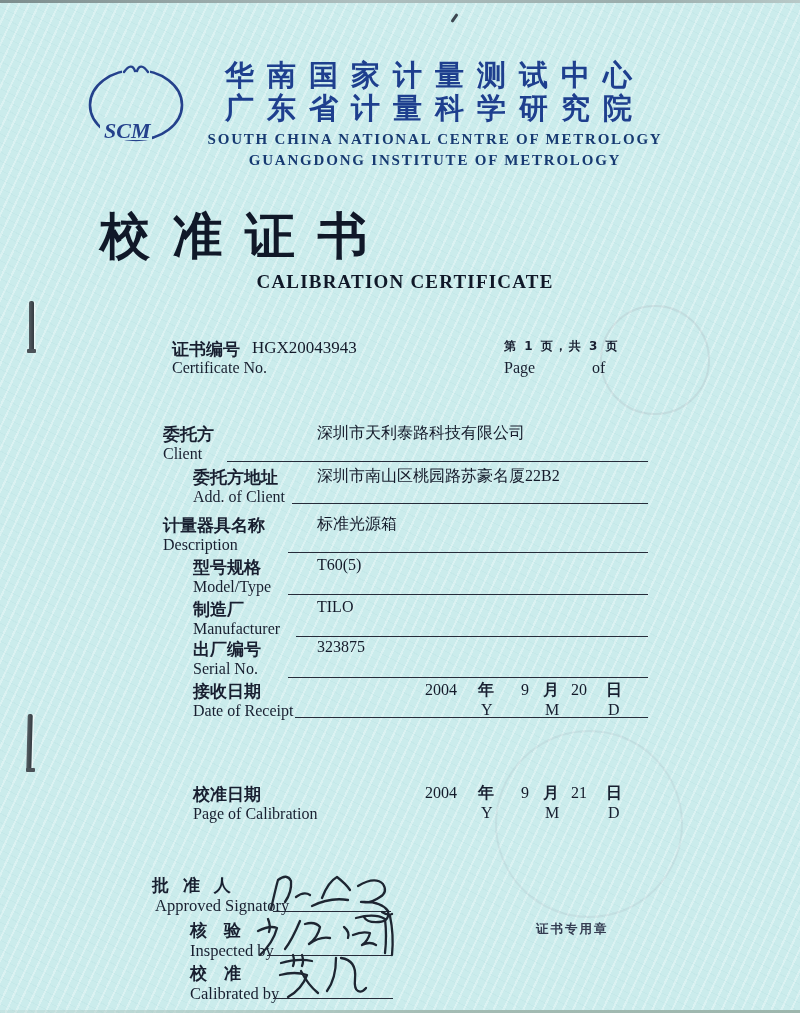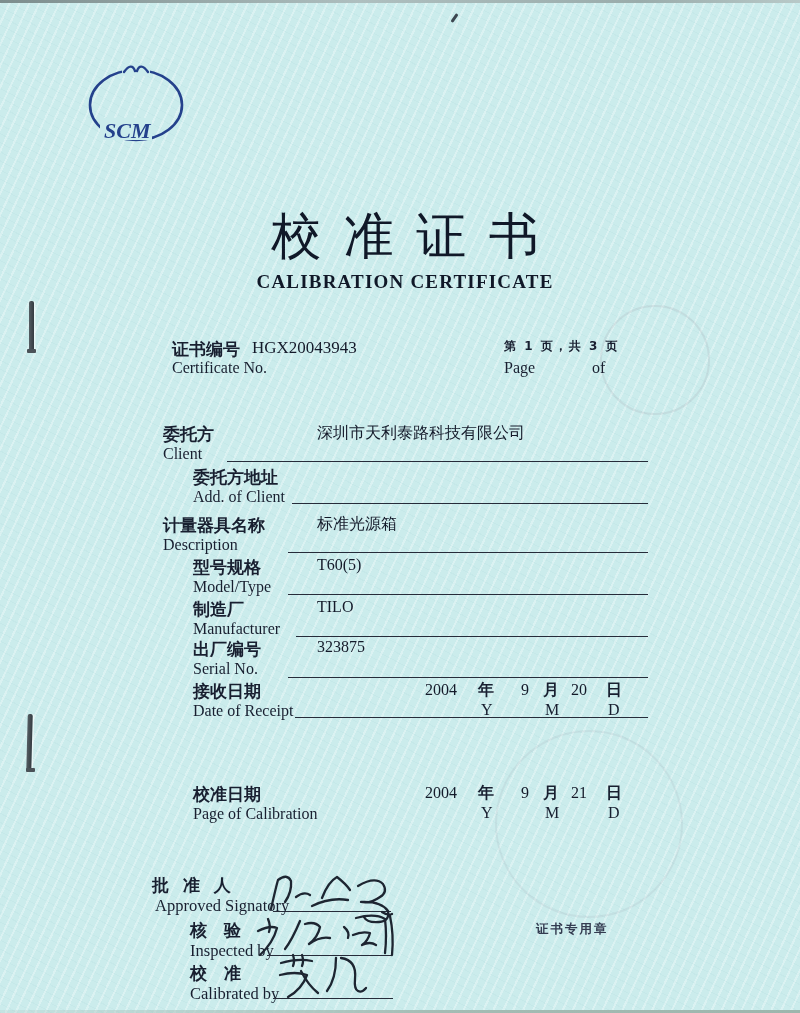--- a/index.html
+++ b/index.html
@@ -17,21 +17,21 @@
   .abs{position:absolute;}
   .cn{font-family:"DejaVu Sans", sans-serif;font-weight:bold;color:#181f30;}
   .en{font-family:"Liberation Serif", serif;color:#181f30;}
   .val{font-family:"Liberation Serif", serif;color:#141a2a;}
   .ul{border-bottom:1.5px solid #262c3a;height:0;}
   
   .org-cn{font-family:"DejaVu Sans", sans-serif;font-weight:bold;color:#1e3f8e;font-size:29px;letter-spacing:13px;line-height:33px;}
   .org-en{font-family:"Liberation Serif", serif;font-weight:bold;color:#173a72;font-size:15px;letter-spacing:1.8px;line-height:21px;}
   .hdr-block{left:150px;top:59px;width:570px;text-align:center;}
   
-  .title-cn{left:100px;top:203px;width:610px;text-align:center;font-family:"Liberation Serif", serif;font-weight:400;font-size:50px;color:#101828;word-spacing:10px;}
+  .title-cn{left:100px;top:203px;width:610px;text-align:left;font-family:"Liberation Serif", serif;font-weight:700;font-size:50px;color:#101828;word-spacing:10px;}
   .title-en{left:100px;top:271px;width:610px;text-align:center;font-family:"Liberation Serif", serif;font-weight:bold;font-size:19px;color:#101828;letter-spacing:1.2px;}
   .lbl-cn{font-size:17px;}
   .lbl-en{font-size:16px;text-align:right;}
   .small-date{font-size:16px;}
   .edge-top{left:0;top:0;width:800px;height:3px;background:linear-gradient(to right,#7c8d8d,#aebfbf 45%,#9aacab 80%,#b8c9c8);}
   .edge-bottom{left:0;bottom:0;width:800px;height:3px;background:linear-gradient(to right,rgba(168,191,185,.2),#a4bcb4 55%,#9db6ad);}
   .staple{background:linear-gradient(to right,#555d63,#343b41);border-radius:2px;box-shadow:1.5px 0 0 rgba(255,255,255,.55);}
   .seal-circle{border-radius:50%;}
   .seal-note{font-family:"DejaVu Sans", sans-serif;font-weight:bold;font-size:12.5px;color:#333b50;letter-spacing:2px;}
   svg{display:block;}
@@ -56,37 +56,44 @@
   <div class="abs" style="left:84px;top:62px;">
     <svg width="104" height="86" viewBox="0 0 104 86">
       <ellipse cx="52" cy="43" rx="46" ry="35" fill="none" stroke="#24418c" stroke-width="2.6"></ellipse>
       <rect x="38" y="2" width="28" height="12" fill="#cbecec"></rect>
       <path d="M40,10 C45,3 49,3 51,9 M64,10 C59,3 55,3 53,9" fill="none" stroke="#24418c" stroke-width="2.4" stroke-linecap="round"></path>
       <rect x="16" y="56" width="52" height="22" fill="#cbecec"></rect>
       <text x="20" y="76" font-family="Liberation Serif, serif" font-style="italic" font-weight="bold" font-size="22" fill="#24418c">SCM</text>
     </svg>
   </div>
 
+  <div class="abs hdr-block">
+    <div class="org-cn">华南国家计量测试中心</div>
+    <div class="org-cn">广东省计量科学研究院</div>
+    <div class="org-en" style="margin-top:4px;">SOUTH CHINA NATIONAL CENTRE OF METROLOGY</div>
+    <div class="org-en">GUANGDONG INSTITUTE OF METROLOGY</div>
+  </div>
 
   <div class="abs title-cn">校 准 证 书</div>
   <div class="abs title-en">CALIBRATION CERTIFICATE</div>
 
   <span class="abs cn lbl-cn" style="left:172px;top:338px;">证书编号</span>
   <span class="abs val" style="left:252px;top:338px;font-size:17px;">HGX20043943</span>
   <span class="abs en lbl-en" style="left:172px;top:359px;">Certificate No.</span>
   <span class="abs cn" style="left:504px;top:338px;font-size:12px;letter-spacing:2px;">第 1 页，共 3 页</span>
   <span class="abs en lbl-en" style="left:504px;top:359px;">Page</span>
   <span class="abs en lbl-en" style="left:592px;top:359px;">of</span>
 
   <span class="abs cn lbl-cn" style="left:163px;top:423px;">委托方</span>
   <span class="abs val" style="left:317px;top:423px;font-size:16px;">深圳市天利泰路科技有限公司</span>
   <span class="abs en lbl-en" style="left:163px;top:445px;">Client</span>
   <div class="abs ul" style="left:227px;top:461px;width:421px;"></div>
 
   <span class="abs cn lbl-cn" style="left:193px;top:466px;">委托方地址</span>
+  <span class="abs val" style="left:317px;top:466px;font-size:16px;">深圳市南山区桃园路苏豪名厦22B2</span>
   <span class="abs en lbl-en" style="left:193px;top:488px;">Add. of Client</span>
   <div class="abs ul" style="left:292px;top:503px;width:356px;"></div>
 
   <span class="abs cn lbl-cn" style="left:163px;top:514px;">计量器具名称</span>
   <span class="abs val" style="left:317px;top:514px;font-size:16px;">标准光源箱</span>
   <span class="abs en lbl-en" style="left:163px;top:536px;">Description</span>
   <div class="abs ul" style="left:288px;top:552px;width:360px;"></div>
 
   <span class="abs cn lbl-cn" style="left:193px;top:556px;">型号规格</span>
   <span class="abs val" style="left:317px;top:556px;font-size:16px;">T60(5)</span>

